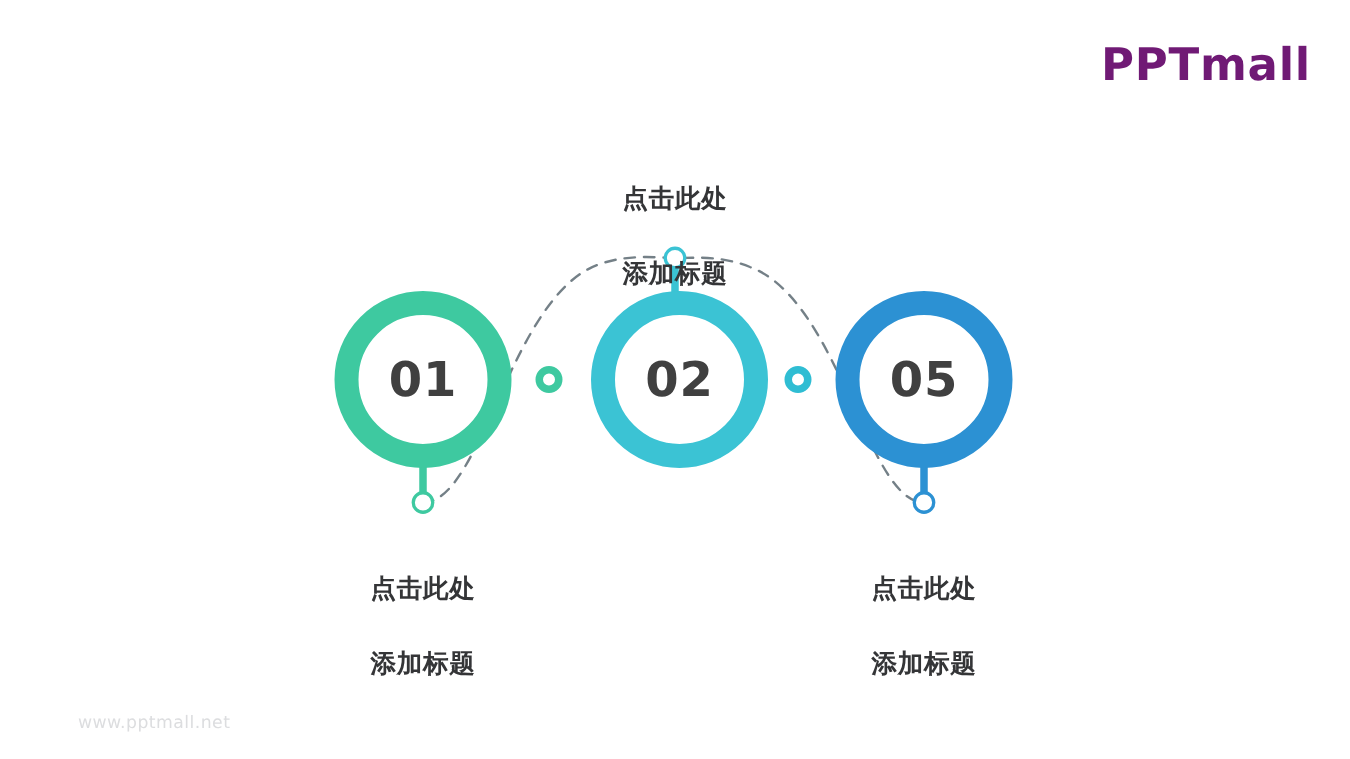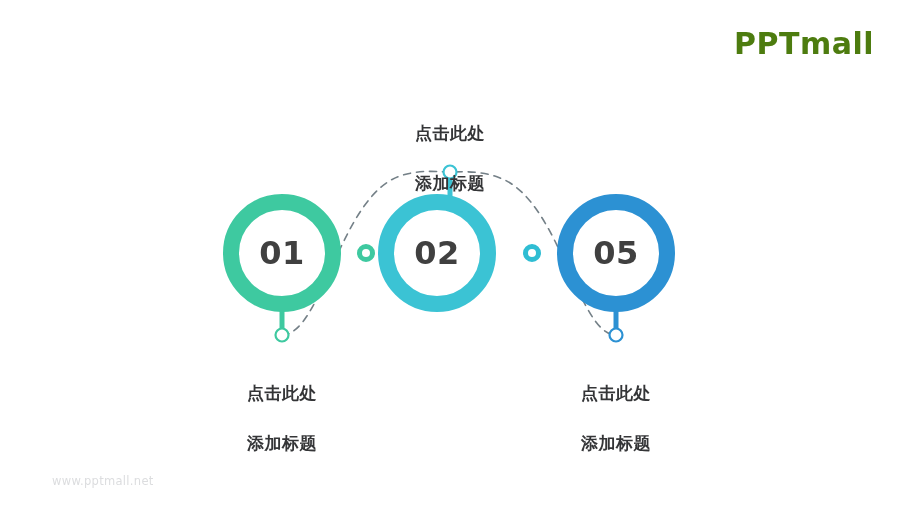--- a/index.html
+++ b/index.html
@@ -95,21 +95,21 @@
     letter-spacing: 0.5px;
     white-space: nowrap;
   }
   .caption .cap-line { display: block; margin-top: 25px; }
 </style>
 </head>
 <body>
 
 <div id="slide" style="background: rgb(255, 255, 255);">
 
-  <div id="brand-logo" style="color: #4d7c0f;">PPTmall</div>
+  <div id="brand-logo" style="color: #701a75;">PPTmall</div>
 
   <svg id="connector-layer" viewBox="0 0 900 506">
     <path id="wave-path" fill="none" stroke="#5c6a72" stroke-width="1.6" stroke-dasharray="7 6" stroke-linecap="round" opacity="0.85" d="M 282 335 C 322 335 340 196 400 176 C 420 169 440 172 450 172 C 462 172 480 170 500 178 C 560 200 578 335 616 335"></path>
     <g id="stem-group">
         <line x1="282" y1="310" x2="282" y2="328" stroke="#3ec9a0" stroke-width="5"></line>
         <circle cx="282" cy="335" r="6.5" fill="#ffffff" stroke="#3ec9a0" stroke-width="2.2"></circle>
         <line x1="450" y1="196" x2="450" y2="179" stroke="#3bc3d4" stroke-width="5"></line>
         <circle cx="450" cy="172" r="6.5" fill="#ffffff" stroke="#3bc3d4" stroke-width="2.2"></circle>
         <line x1="616" y1="310" x2="616" y2="328" stroke="#2c91d3" stroke-width="5"></line>
         <circle cx="616" cy="335" r="6.5" fill="#ffffff" stroke="#2c91d3" stroke-width="2.2"></circle>
@@ -117,21 +117,21 @@
   </svg>
 
   <div id="node-layer">
       <div class="node-circle" style="left: 223px; top: 194px; border-color: rgb(62, 201, 160);">
         <span class="node-number">01</span>
       </div>
       <div class="caption" style="left: 172px; top: 356px; width: 220px;">
         <span class="cap-line">点击此处</span>
         <span class="cap-line">添加标题</span>
       </div>
-      <div class="node-circle" style="left: 378px; top: 194px; border-color: rgb(59, 195, 212);">
+      <div class="node-circle" style="left: 394px; top: 194px; border-color: rgb(59, 195, 212);">
         <span class="node-number">02</span>
       </div>
       <div class="caption" style="left: 340px; top: 96px; width: 220px;">
         <span class="cap-line">点击此处</span>
         <span class="cap-line">添加标题</span>
       </div>
       <div class="node-circle" style="left: 557px; top: 194px; border-color: rgb(44, 145, 211);">
         <span class="node-number">05</span>
       </div>
       <div class="caption" style="left: 506px; top: 356px; width: 220px;">

